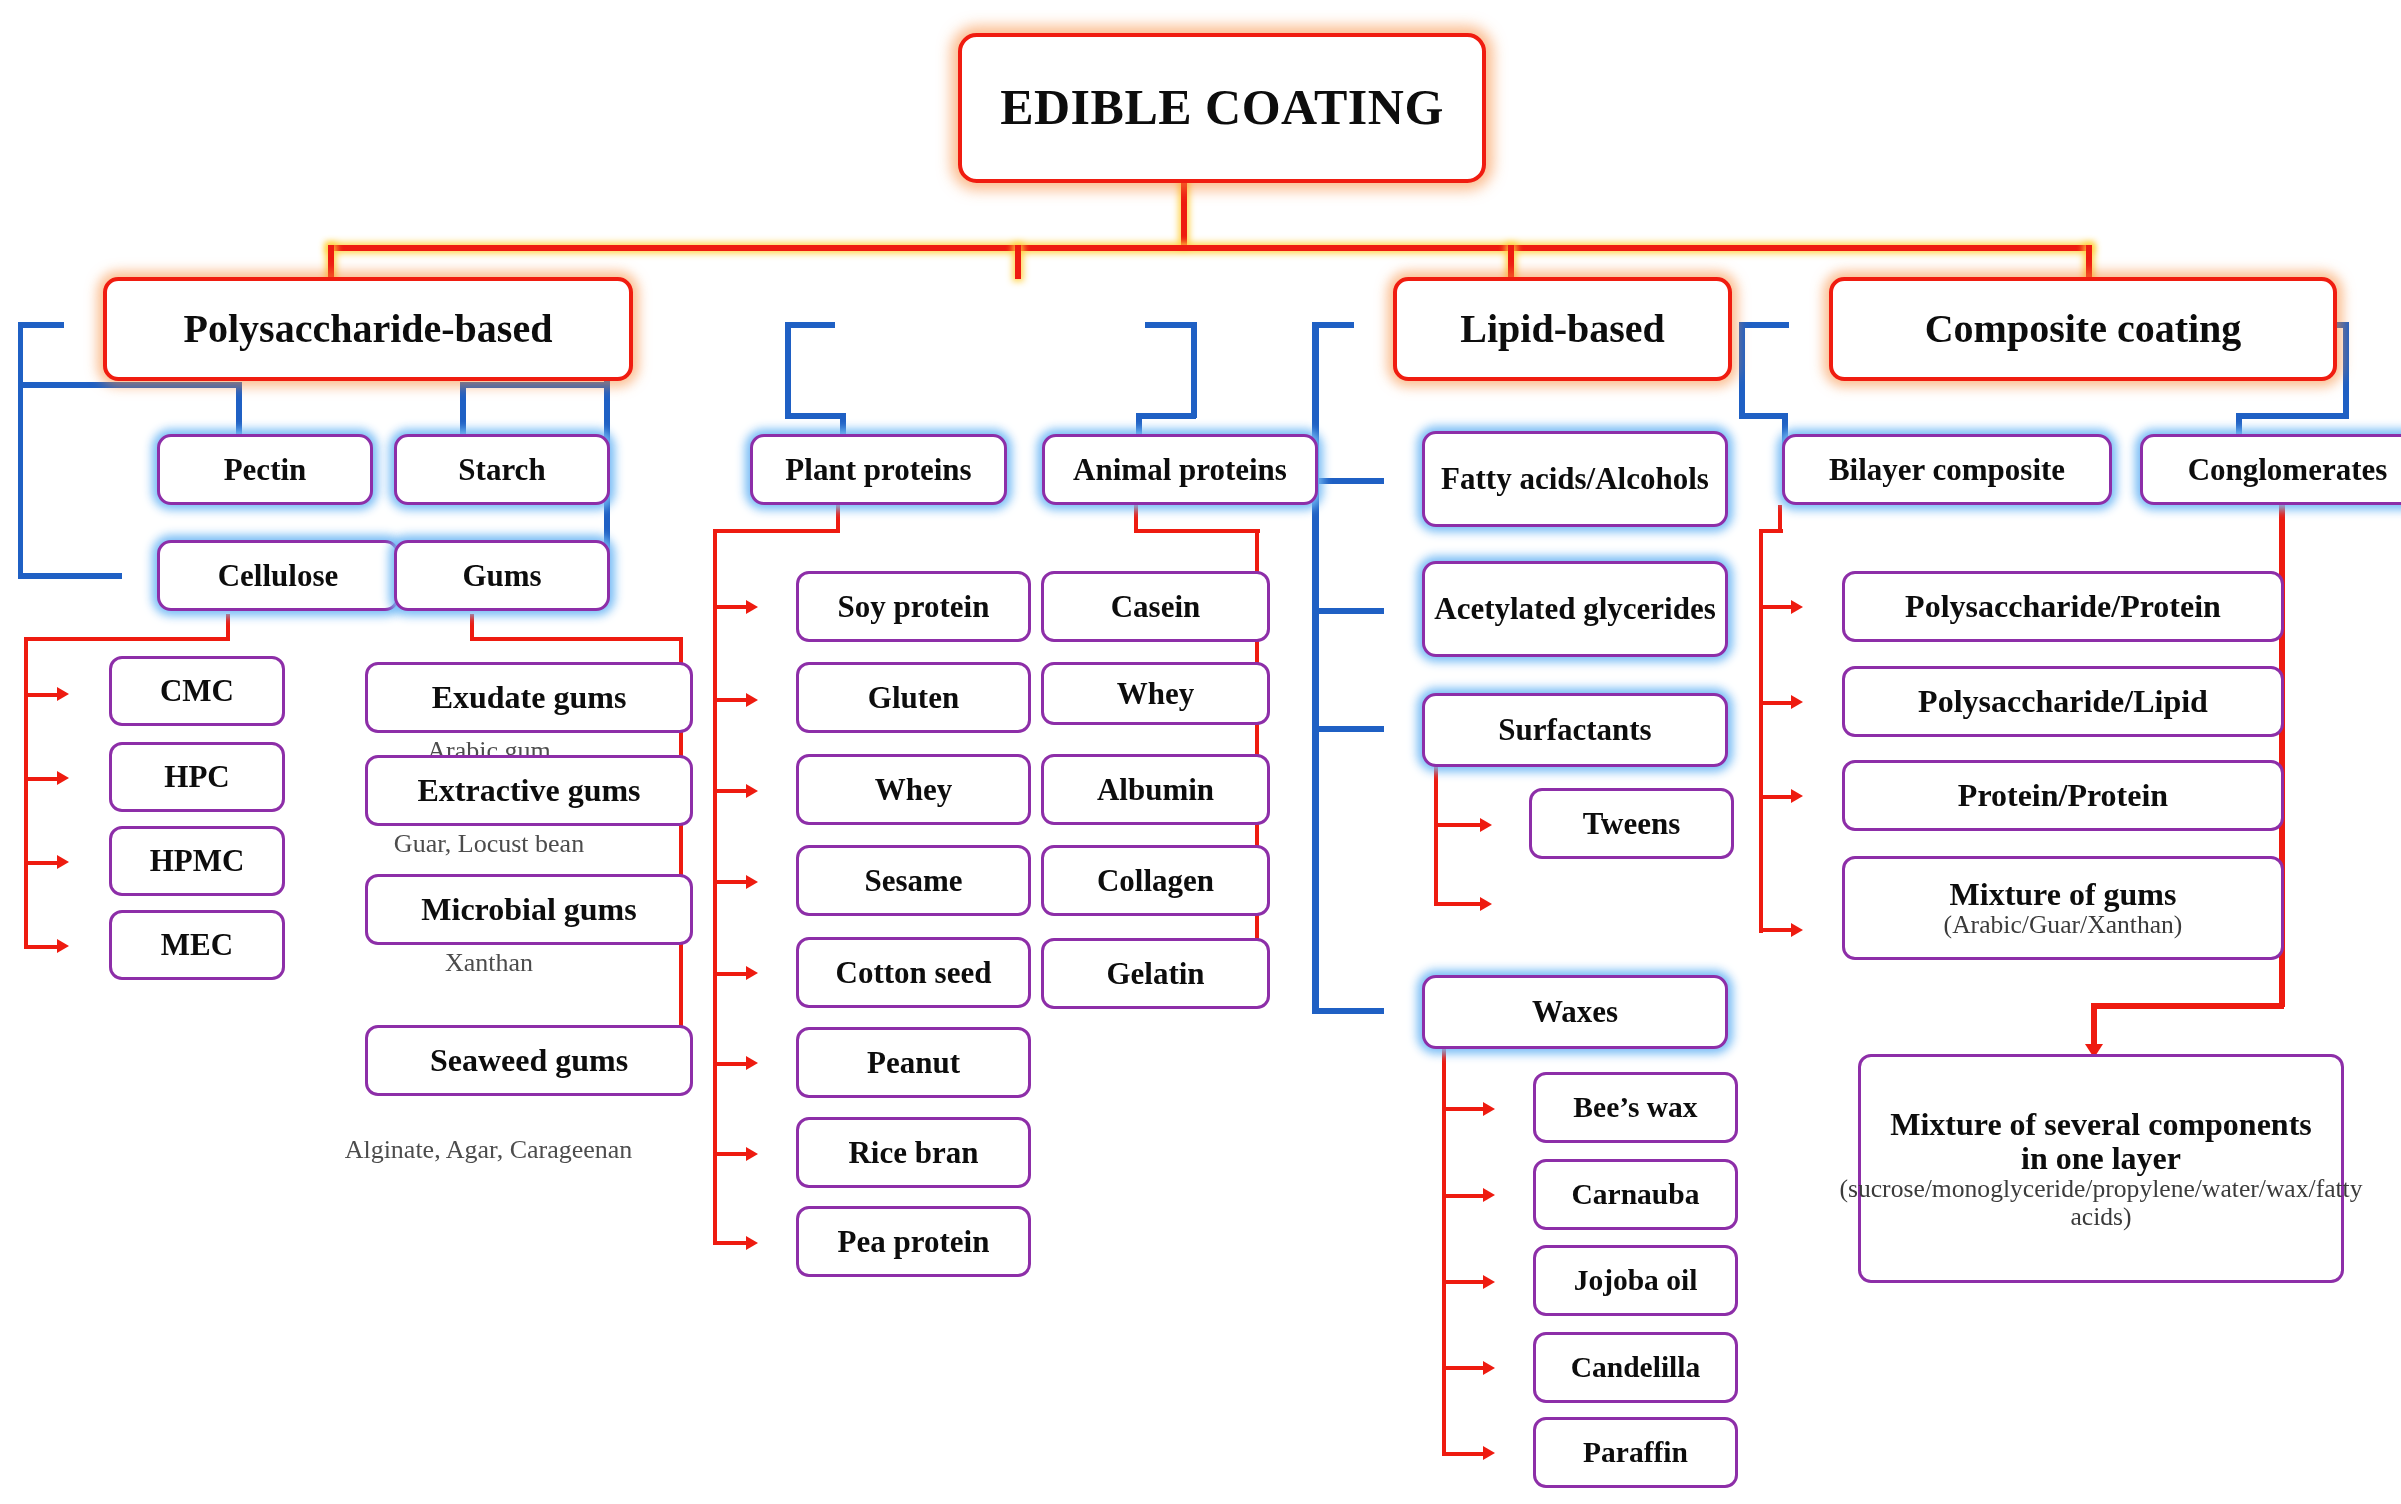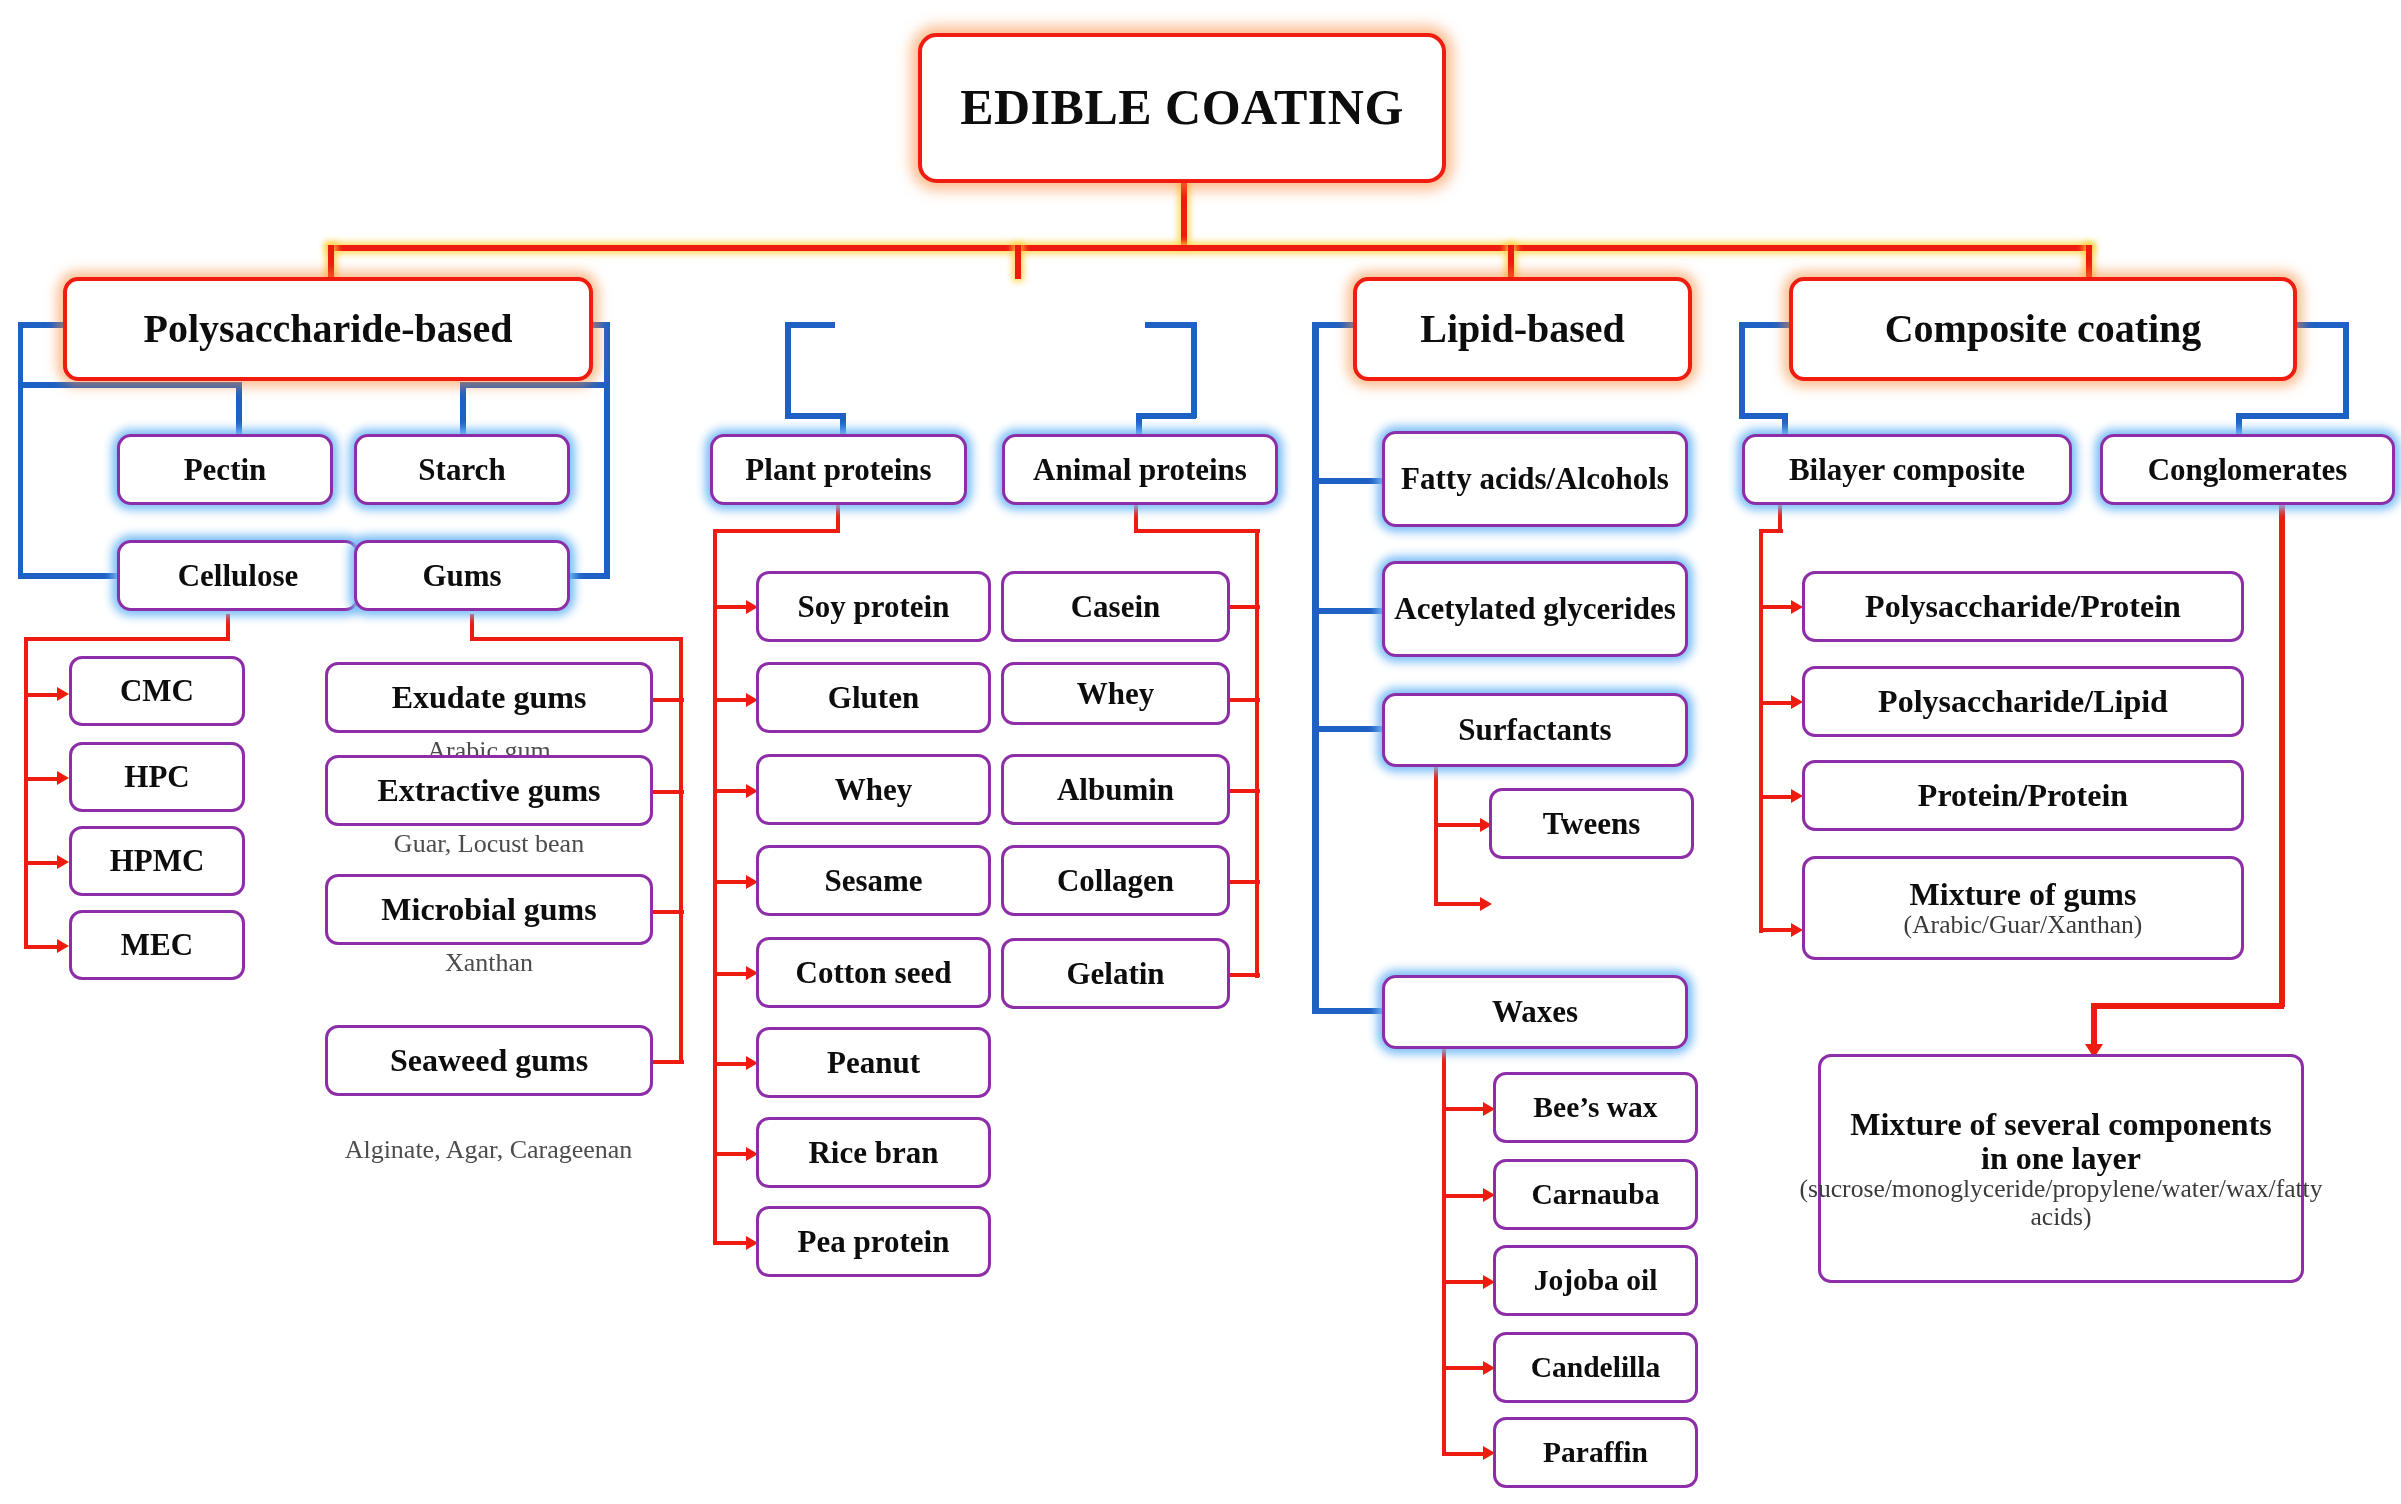--- a/index.html
+++ b/index.html
@@ -2,21 +2,21 @@
 <html style="font-size:8.7px"><head>
 <meta charset="utf-8">
 <style>
   html,body{margin:0;padding:0;background:#ffffff;}
   body{font-family:"Liberation Serif","DejaVu Serif",serif;}
   #stage{position:relative;width:2401px;height:1505px;background:#fff;overflow:hidden;}
 
   
   .node{position:absolute;box-sizing:border-box;background:#fff;
         display:flex;align-items:center;justify-content:center;
-        text-align:center;color:#0d0d0d;line-height:1.07;z-index:5;}
+        text-align:center;color:#0d0d0d;line-height:1.07;z-index:5;margin-left:40px;}
 
   
   .root{border:4.9px solid #f01c10;border-radius:18.6px;
         box-shadow:0 0 14px 7px rgba(248,140,60,.58);
         font-weight:bold;}
   .lvl1{border:4.4px solid #f01c10;border-radius:15.3px;
         box-shadow:0 0 12px 6px rgba(248,140,60,.55);
         font-weight:bold;}
 
   

